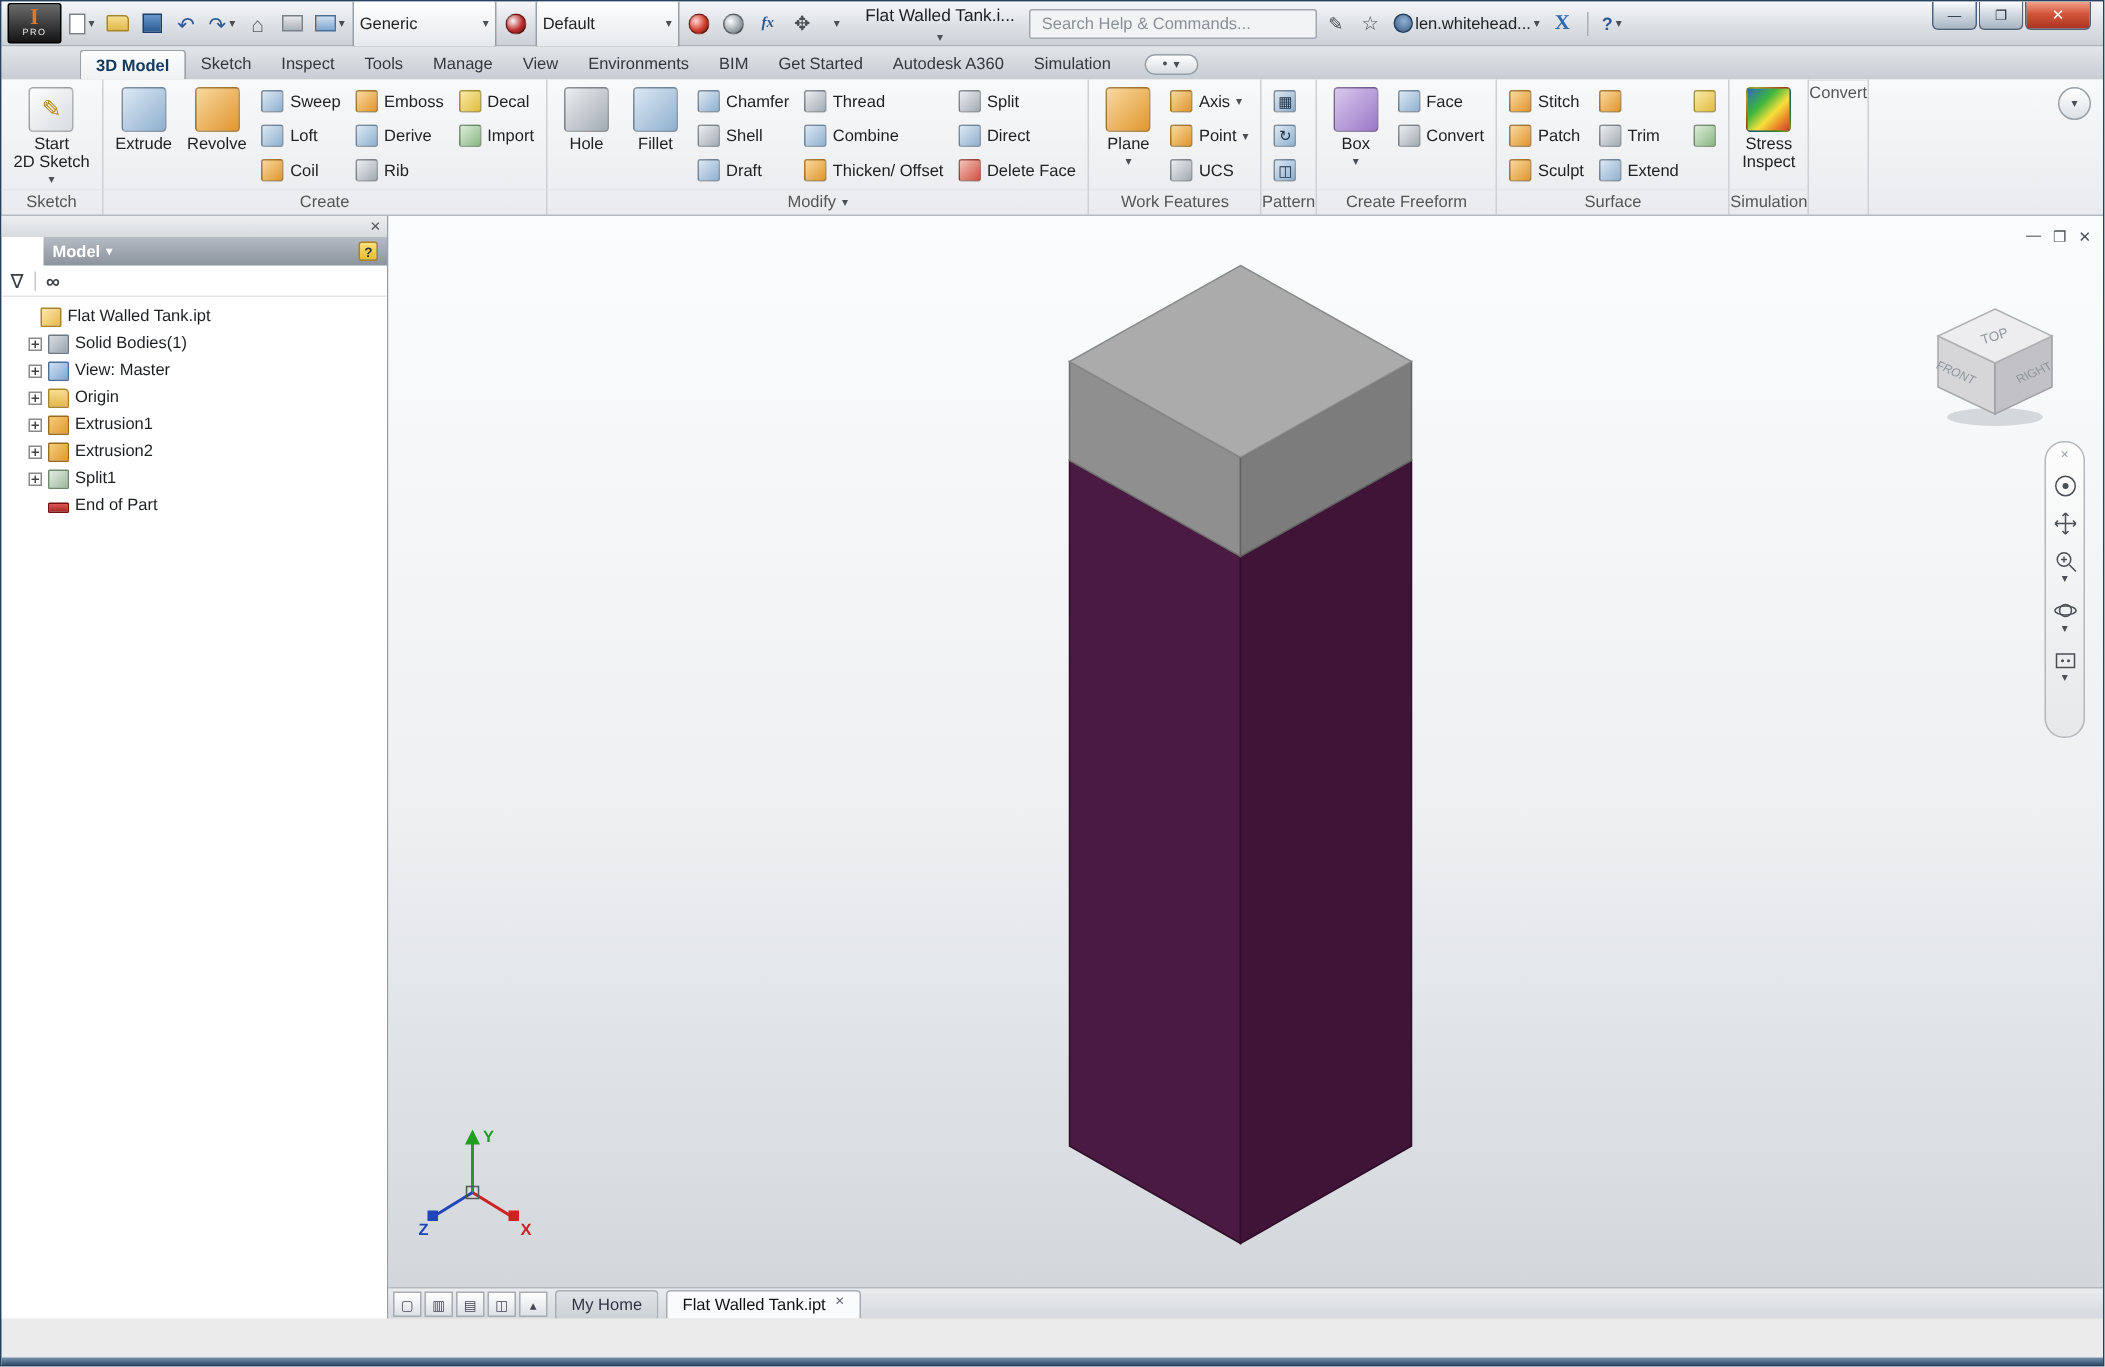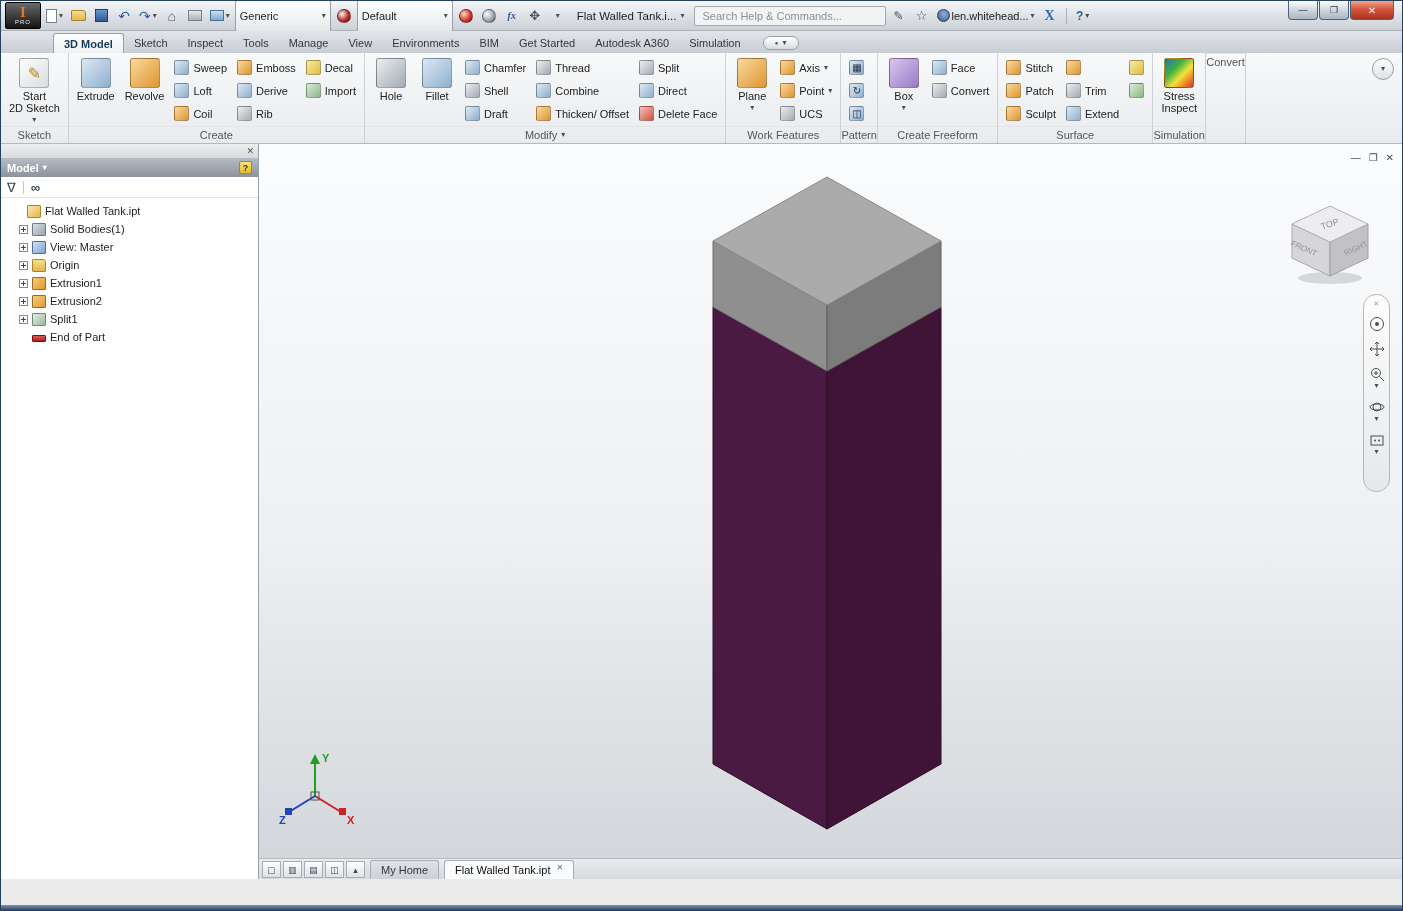--- a/index.html
+++ b/index.html
@@ -21,21 +21,21 @@
   .homeg{color:#5a5f66;font-size:14px;line-height:14px;}
   .camchip{width:14px;height:11px;background:linear-gradient(#e8e8e8,#aab2ba);border:1px solid #7a8088;display:inline-block;}
   .linkchip{width:14px;height:11px;background:linear-gradient(#cfe0f2,#7fa6cf);border:1px solid #4a6f9a;display:inline-block;}
   .qselect{display:flex;align-items:center;justify-content:space-between;height:32px;width:96px;background:linear-gradient(#ffffff,#e6e9ec);border:1px solid #9aa0a8;border-radius:2px;padding:0 4px;cursor:pointer;}
   .sphere{width:14px;height:14px;border-radius:50%;display:inline-block;border:1px solid rgba(0,0,0,.35);}
   .sp-rb{background:radial-gradient(circle at 4px 4px,#f8f8f8,#c03030 55%,#5a1010);}
   .sp-red{background:radial-gradient(circle at 4px 4px,#ffd8d0,#d04030 55%,#6a1208);}
   .sp-gray{background:radial-gradient(circle at 4px 4px,#ffffff,#9aa2aa 60%,#5a6068);}
   .fxg{font-family:"Liberation Serif",serif;font-style:italic;font-weight:bold;color:#2d5a94;font-size:10px;}
   .moveg{color:#4a4f55;font-size:13px;}
-  .doctitle{display:flex;align-items:center;gap:4px;padding:0 6px;height:22px;font-size:11.5px;color:#1c1e22;cursor:pointer;}
+  .doctitle{display:flex;align-items:center;gap:4px;padding:0 6px;height:22px;font-size:11.5px;color:#1c1e22;cursor:pointer;flex-direction:column;}
   .search{width:192px;height:20px;background:#f2f3f5;border:1px solid #a3a8af;border-radius:2px;padding:0 8px;font-family:"Liberation Sans",sans-serif;font-size:11px;color:#444;}
   .search::placeholder{color:#8a9097;}
   .persong{width:13px;height:13px;border-radius:50%;background:radial-gradient(circle at 6px 4px,#8fb0d4,#3a5a80);border:1px solid #24415f;display:inline-block;}
   .xlogo{font-family:"Liberation Serif",serif;font-weight:bold;color:#2d6ab0;font-size:14px;}
   .vsep{width:1px;height:16px;background:#aab0b6;margin:0 3px;}
   .winbtns{position:absolute;top:0;right:8px;display:flex;}
   .wb{width:30px;height:19px;border:1px solid #50617a;border-top:none;border-radius:0 0 4px 4px;background:linear-gradient(#fdfdfd,#d3dae2 45%,#aab6c2);display:flex;align-items:center;justify-content:center;font-size:9px;color:#23303f;margin-left:1px;cursor:pointer;}
   .wb.close{width:44px;background:linear-gradient(#f4a58e,#d4563c 45%,#a83420);color:#fff;font-size:10px;}
 
   
@@ -65,21 +65,21 @@
   .c-red{background:linear-gradient(135deg,#f4c4bc,#d05040);}
   .c-multi{background:linear-gradient(135deg,#2b6cb8,#3fb53f 35%,#f5e13a 60%,#e88a2a 80%,#d13a2a);}
   .c-sketch{background:linear-gradient(135deg,#fdfdfd,#d8dce0);}
   .gly-pencil{color:#b8860b;font-size:16px;}
   .ribend{flex:1;display:flex;justify-content:flex-end;align-items:flex-start;padding:5px 8px;}
   .ribopts{width:22px;height:22px;border-radius:50%;border:1px solid #98a0a8;background:linear-gradient(#ffffff,#dde1e5);display:flex;align-items:center;justify-content:center;cursor:pointer;}
 
   
   .browser{position:absolute;top:143px;left:0;width:258px;height:735px;background:#fff;border-right:1px solid #9aa0a8;display:flex;flex-direction:column;}
   .dockstrip{height:14px;background:linear-gradient(#eceef0,#d8dbde);display:flex;justify-content:flex-end;align-items:center;padding:0 4px;color:#555;font-size:9px;}
-  .bheader{height:19px;background:linear-gradient(#b6bcc4,#8b939d);display:flex;align-items:center;gap:4px;padding:0 6px;color:#fff;font-weight:bold;}
+  .bheader{height:19px;background:linear-gradient(#b6bcc4,#8b939d);display:flex;align-items:center;gap:4px;padding:0 6px;color:#fff;font-weight:bold;margin-left:28px;}
   .helpchip{width:13px;height:13px;margin-left:auto;background:linear-gradient(#fbe27a,#e8bc2e);border:1px solid #a8852a;border-radius:2px;display:flex;align-items:center;justify-content:center;color:#333;font-size:9px;font-weight:bold;cursor:pointer;}
   .btoolbar{height:21px;display:flex;align-items:center;gap:7px;padding:0 6px;border-bottom:1px solid #e4e4e4;}
   .funnelg{color:#3a3f45;font-size:13px;cursor:pointer;}
   .binog{color:#3a3f45;font-size:13px;font-weight:bold;cursor:pointer;}
   .tsep{width:1px;height:13px;background:#c4c8cc;}
   .tree{flex:1;padding-top:4px;overflow:hidden;}
   .trow{display:flex;align-items:center;height:18px;gap:4px;cursor:pointer;}
   .trow.root{padding-left:26px;}
   .trow.child{padding-left:18px;}
   .trow.noexp{padding-left:31px;}

